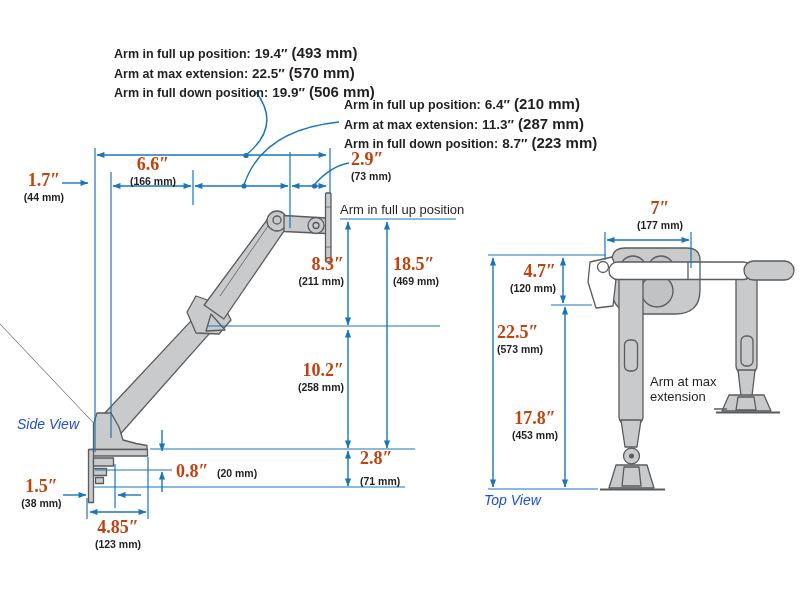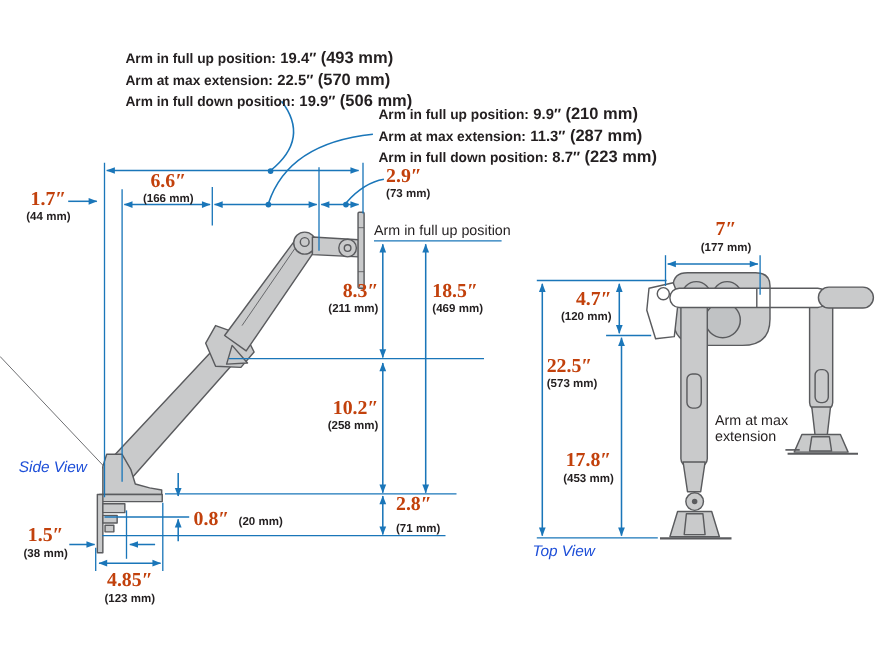--- a/index.html
+++ b/index.html
@@ -167,21 +167,21 @@
     <div class="callout-line">
       <span class="cl-label">Arm in full down position:</span>
       <span class="cl-value">19.9″</span>
       <span class="cl-mm">(506 mm)</span>
     </div>
   </div>
 
   <div class="callout" style="left:344px;top:95px;">
     <div class="callout-line">
       <span class="cl-label">Arm in full up position:</span>
-      <span class="cl-value">9.9″</span>
+      <span class="cl-value">6.4″</span>
       <span class="cl-mm">(210 mm)</span>
     </div>
     <div class="callout-line">
       <span class="cl-label">Arm at max extension:</span>
       <span class="cl-value">11.3″</span>
       <span class="cl-mm">(287 mm)</span>
     </div>
     <div class="callout-line">
       <span class="cl-label">Arm in full down position:</span>
       <span class="cl-value">8.7″</span>

